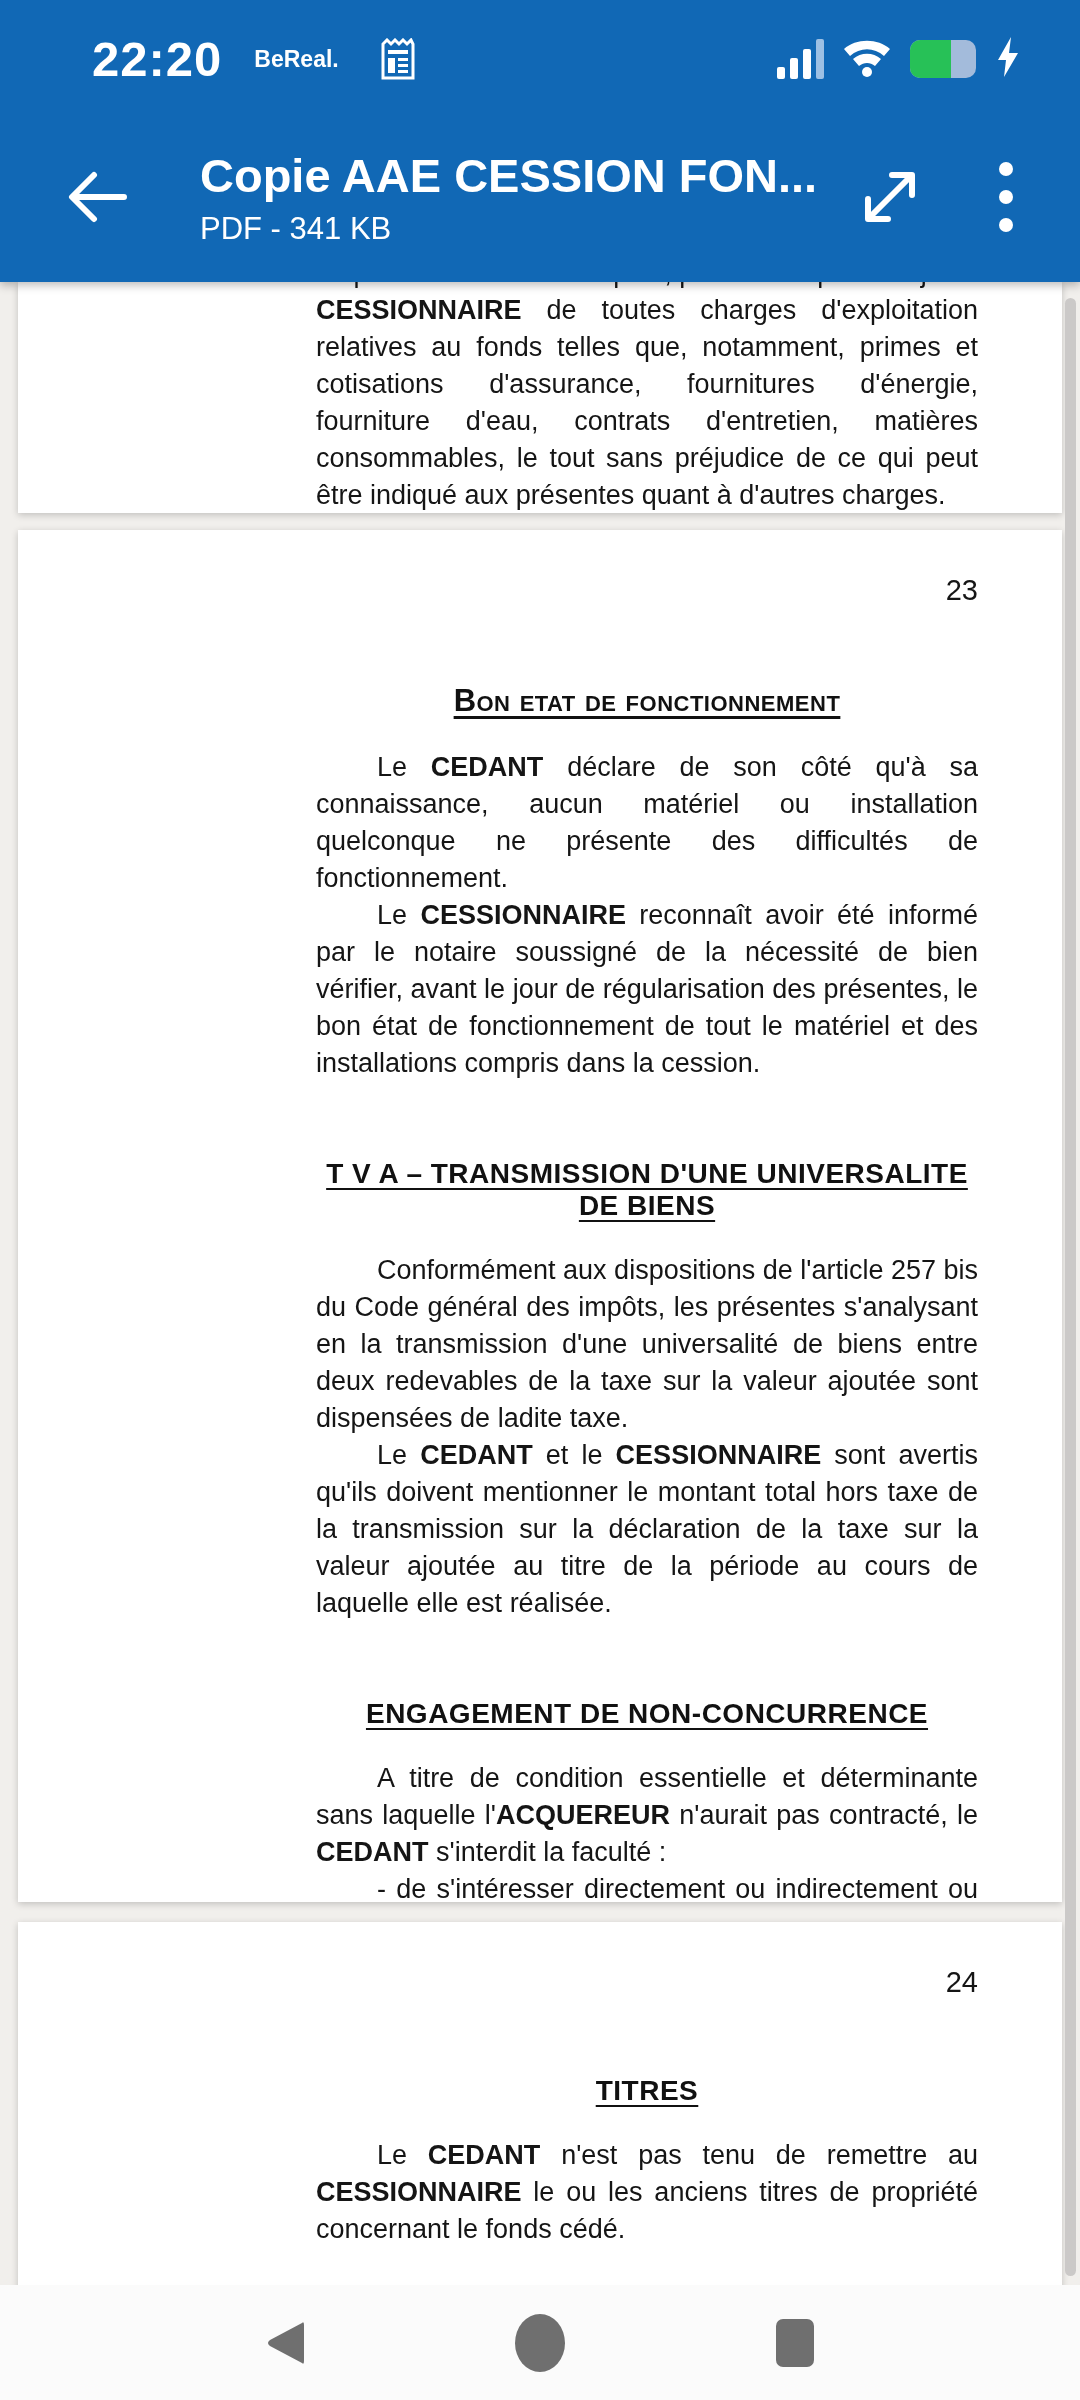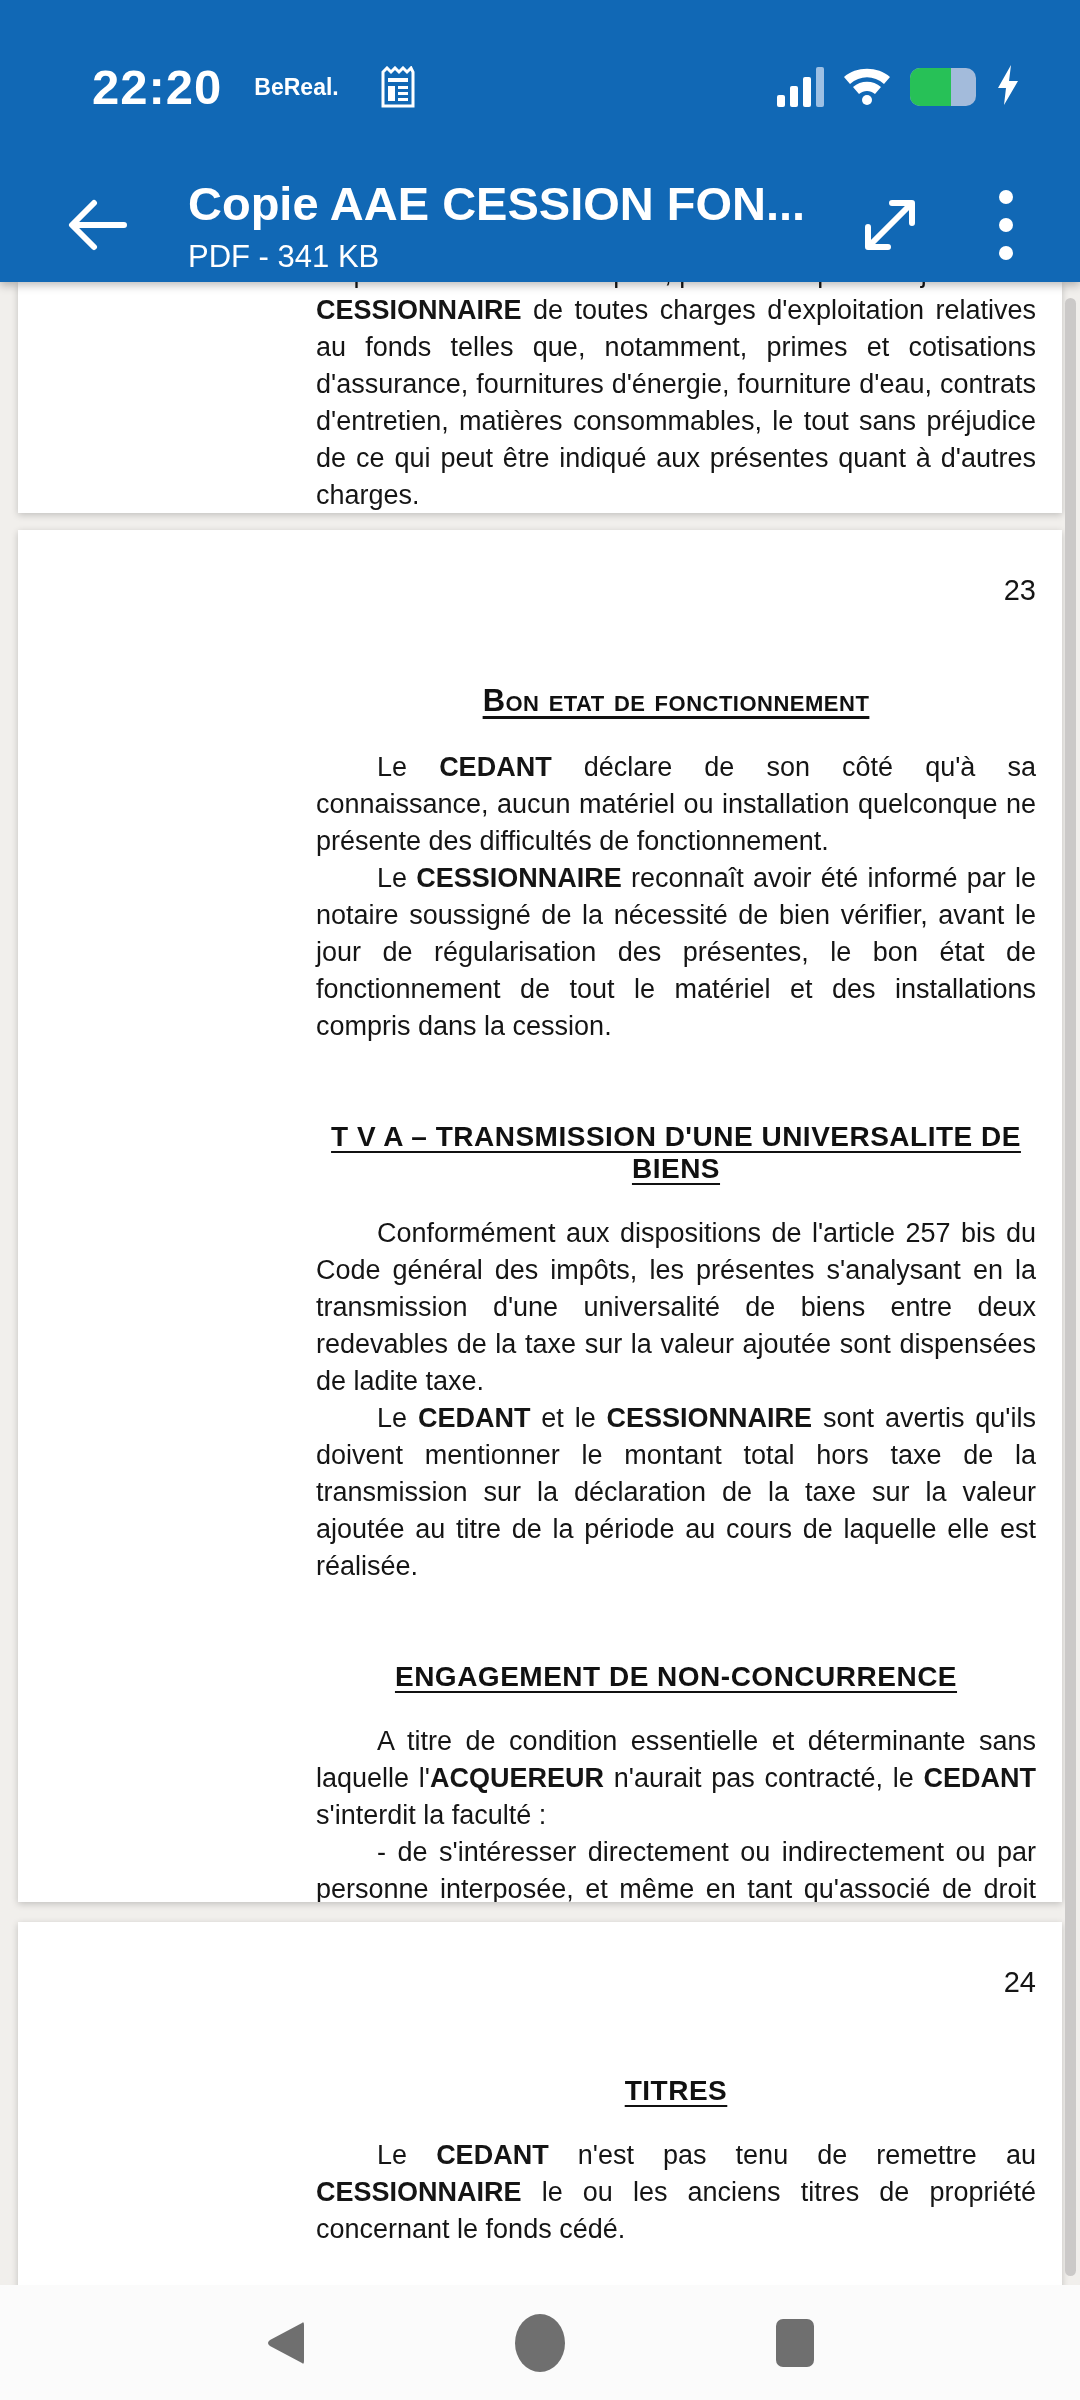--- a/index.html
+++ b/index.html
@@ -13,21 +13,20 @@
   
   .header {
     position:absolute; top:0; left:0; right:0; height:282px;
     background:#1168b5; z-index:20;
     box-shadow:0 3px 9px rgba(0,0,0,.28);
     color:#fff;
   }
   .status-bar {
     height:112px; display:flex; align-items:center;
     padding:6px 58px 0 92px;
-    margin-top:28px;
   }
   .clock { font-size:49px; font-weight:700; letter-spacing:1px; }
   .carrier { font-size:23px; font-weight:700; margin-left:32px; }
   .notif-icon { margin-left:40px; display:flex; }
   .status-right { margin-left:auto; display:flex; align-items:center; gap:18px; }
 
   
   .signal { display:flex; align-items:flex-end; gap:5px; height:40px; }
   .signal i { display:block; width:8px; background:#fff; border-radius:2px; }
   .signal i:nth-child(1){height:12px;} .signal i:nth-child(2){height:21px;}
@@ -35,39 +34,39 @@
 
   
   .battery { position:relative; width:66px; height:38px; border-radius:10px;
     overflow:hidden; background:#a3bbdb; }
   .battery .fill { position:absolute; left:0; top:0; bottom:0; width:62%; background:#27c157; }
 
   
   .app-bar { height:170px; display:flex; align-items:center; padding:0 34px 0 42px; }
   .icon-btn { display:flex; align-items:center; justify-content:center; }
   .back-btn { width:110px; height:110px; }
-  .titles { margin-left:36px; flex:1; min-width:0; display:flex; flex-direction:column; gap:8px; }
+  .titles { margin-left:48px; flex:1; min-width:0; display:flex; flex-direction:column; gap:8px; }
   .doc-title { font-size:47px; font-weight:700; white-space:nowrap; overflow:hidden; }
   .doc-subtitle { font-size:31px; font-weight:400; }
   .expand-btn { width:100px; height:100px; margin-right:26px; }
   .menu-btn { width:80px; height:100px; }
 
   
   .pdf-area {
     position:absolute; top:282px; bottom:115px; left:0; right:0;
     overflow:hidden; background:#f1efec; z-index:1;
   }
   .page-card {
     margin:0 18px; background:#fff;
     box-shadow:0 2px 7px rgba(0,0,0,.20);
   }
   .page-gap { height:17px; }
   .page-gap.big { height:20px; }
 
-  .page-inner { padding:0 26px 0 298px; }
+  .page-inner { padding:0 84px 0 298px; }
   .doc-text, .para, .clipped-line {
     font-size:27px; line-height:37px; color:#151515;
     text-align:justify; font-family:"Liberation Sans", sans-serif;
   }
   .para { text-indent:61px; }
   .clipped-line { white-space:nowrap; overflow:hidden; text-align:left; }
 
   .page-number { text-align:right; font-size:29px; color:#151515; padding-top:44px; }
   .section-heading {
     text-align:center; font-weight:700; font-size:28px; color:#111;

